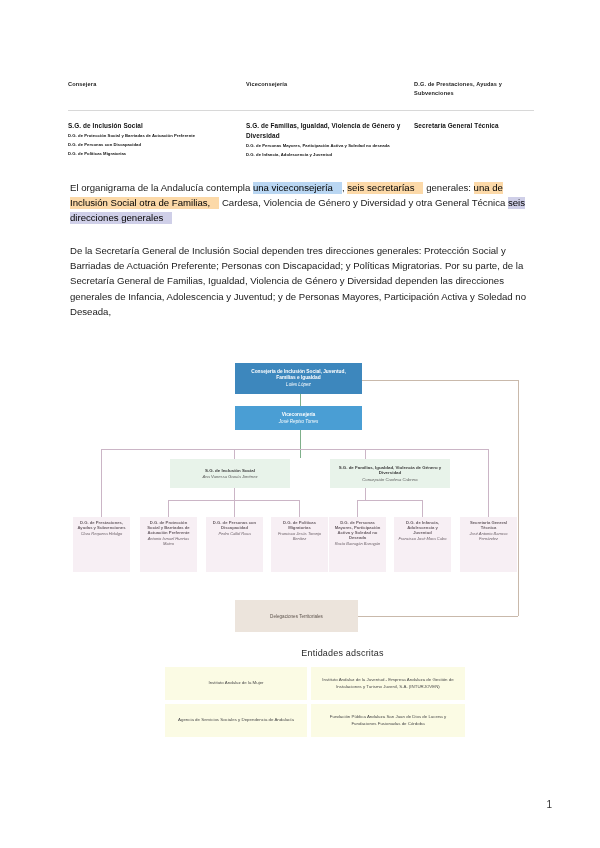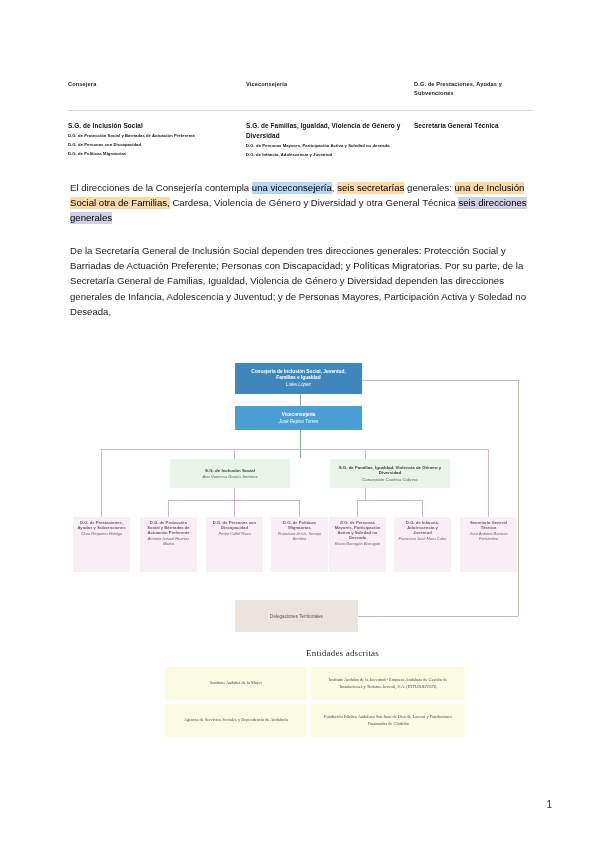--- a/index.html
+++ b/index.html
@@ -31,21 +31,21 @@
     letter-spacing:.05px;margin-bottom:2.5px;
   }
 
   
   .para{
     position:absolute;left:70px;width:462px;
     font-size:9.6px;line-height:15.2px;color:#1a1a1a;
   }
   #para1{top:180px;}
   #para2{top:243px;}
-  mark{padding:0 0 1px 0;}
+  mark{padding:0 9px 1px 0;}
   .hl-blue{background:#b9d6f2;}
   .hl-orange{background:#fcd9a8;}
   .hl-purple{background:#cfcfe8;}
 
   
   .chart{position:absolute;left:60px;top:355px;width:480px;height:290px;}
   .box{
     position:absolute;box-sizing:border-box;
     display:flex;flex-direction:column;align-items:center;
     justify-content:center;text-align:center;
@@ -57,21 +57,21 @@
   .b-blue{background:#4a9ed4;color:#ffffff;}
   .b-green{background:#e8f3ea;color:#3b3b3b;}
   .b-pink{background:#f7eff4;color:#6a5f66;}
   .b-beige{background:#ece4dc;color:#5d534c;}
 
   .ln{position:absolute;background:#cbb5c6;}
   .ln-green{position:absolute;background:#7fb08a;}
   .ln-beige{position:absolute;background:#c9b9ab;}
 
   
-  .ent-wrap{position:absolute;left:165px;top:648px;width:355px;font-family:Liberation Serif, serif;}
+  .ent-wrap{position:absolute;left:165px;top:648px;width:355px;}
   .ent-title{
     text-align:center;font-size:9px;color:#2b2b2b;
     letter-spacing:.2px;margin-bottom:9px;
   }
   .ent-grid{display:flex;flex-wrap:wrap;gap:4px;}
   .ent-box{
     box-sizing:border-box;background:#fbfbe4;
     display:flex;align-items:center;justify-content:center;
     text-align:center;font-size:4.4px;line-height:1.5;
     color:#4a4a4a;padding:3px 6px;height:33px;
@@ -116,21 +116,21 @@
       <div class="hdr-sub">D.G. de Personas Mayores, Participación Activa y Soledad no deseada</div>
       <div class="hdr-sub">D.G. de Infancia, Adolescencia y Juventud</div>
     </div>
     <div class="hdr-col c3">
       <div class="hdr-main">Secretaría General Técnica</div>
     </div>
   </div>
 </div>
 
 <div class="para" id="para1">
-  <span>El direcciones de la Consejería contempla </span><mark class="hl-blue">una viceconsejería</mark><span>, </span><mark class="hl-orange">seis secretarías</mark><span> generales: </span><mark class="hl-orange">una de Inclusión Social otra de Familias,</mark><span> Cardesa, Violencia de Género y Diversidad y otra General Técnica </span><mark class="hl-purple">seis direcciones generales</mark>
+  <span>El organigrama de la Andalucía contempla </span><mark class="hl-blue">una viceconsejería</mark><span>, </span><mark class="hl-orange">seis secretarías</mark><span> generales: </span><mark class="hl-orange">una de Inclusión Social otra de Familias,</mark><span> Cardesa, Violencia de Género y Diversidad y otra General Técnica </span><mark class="hl-purple">seis direcciones generales</mark>
 </div>
 
 <div class="para" id="para2">De la Secretaría General de Inclusión Social dependen tres direcciones generales: Protección Social y Barriadas de Actuación Preferente; Personas con Discapacidad; y Políticas Migratorias. Por su parte, de la Secretaría General de Familias, Igualdad, Violencia de Género y Diversidad dependen las direcciones generales de Infancia, Adolescencia y Juventud; y de Personas Mayores, Participación Activa y Soledad no Deseada,</div>
 
 <div class="chart">
 
   <div class="ln-green" style="left:239.5px;top:39px;width:1px;height:12px;"></div>
   <div class="ln-green" style="left:239.5px;top:75px;width:1px;height:28px;"></div>
   <div class="ln" style="left:174px;top:94px;width:132px;height:1px;"></div>
   <div class="ln" style="left:174px;top:94px;width:1px;height:10px;"></div>

